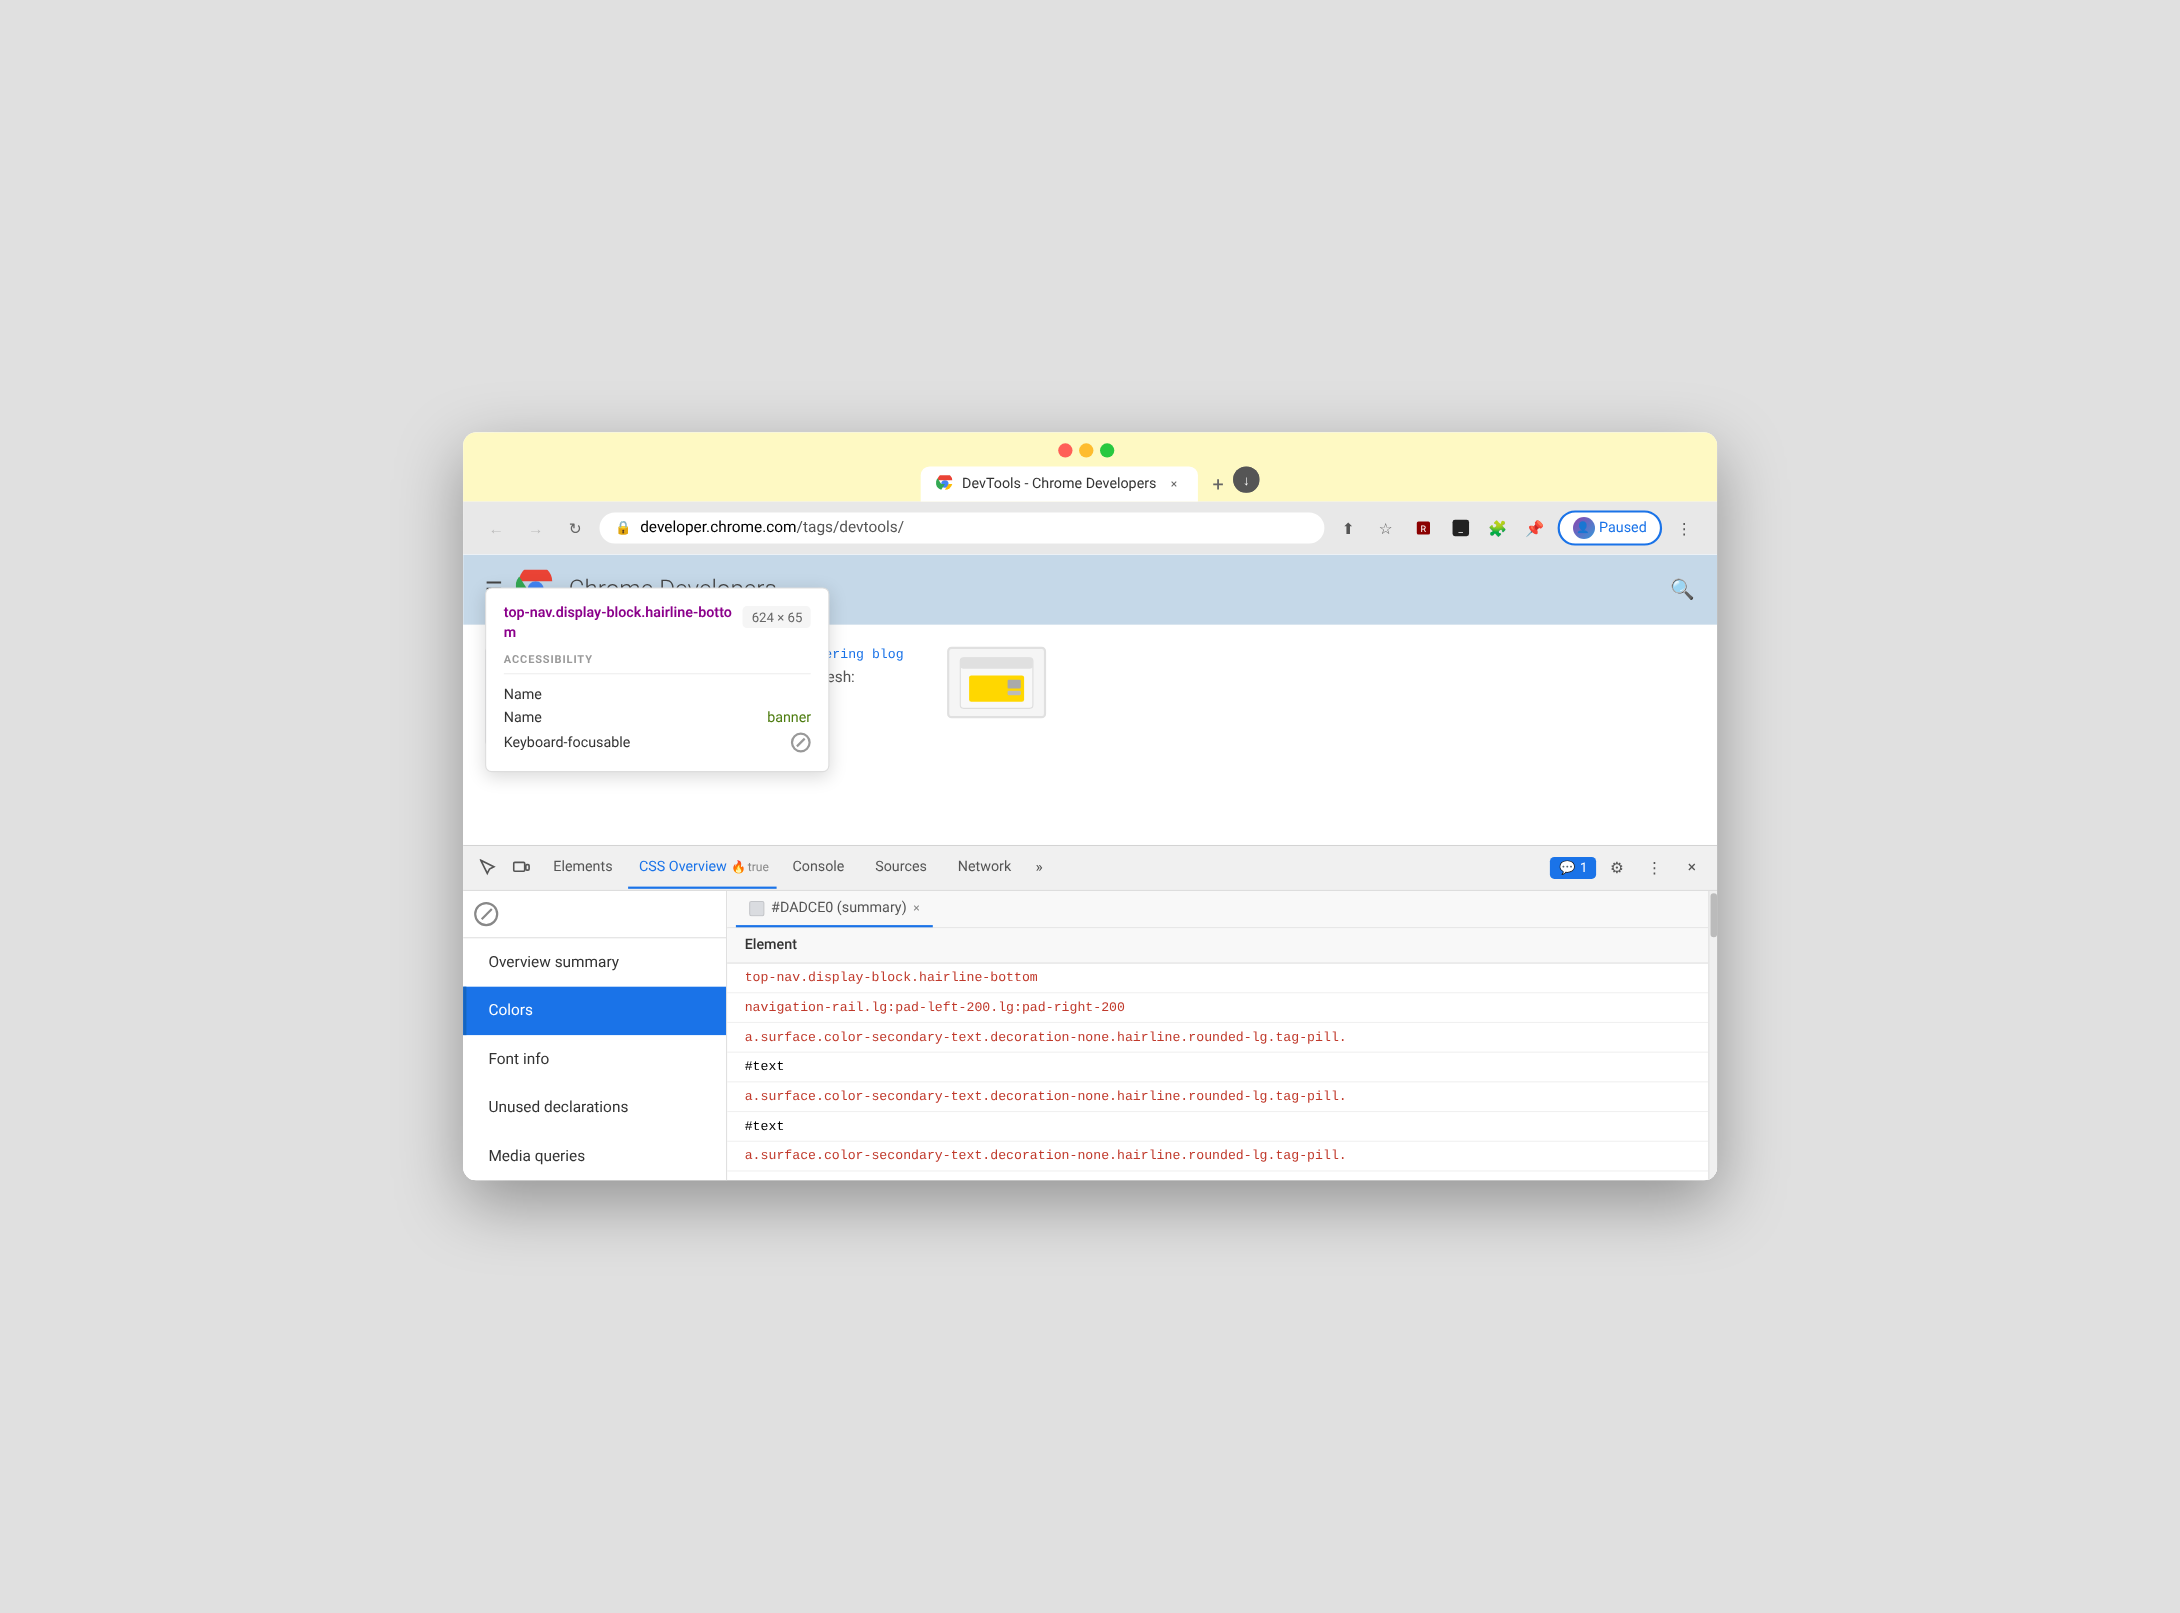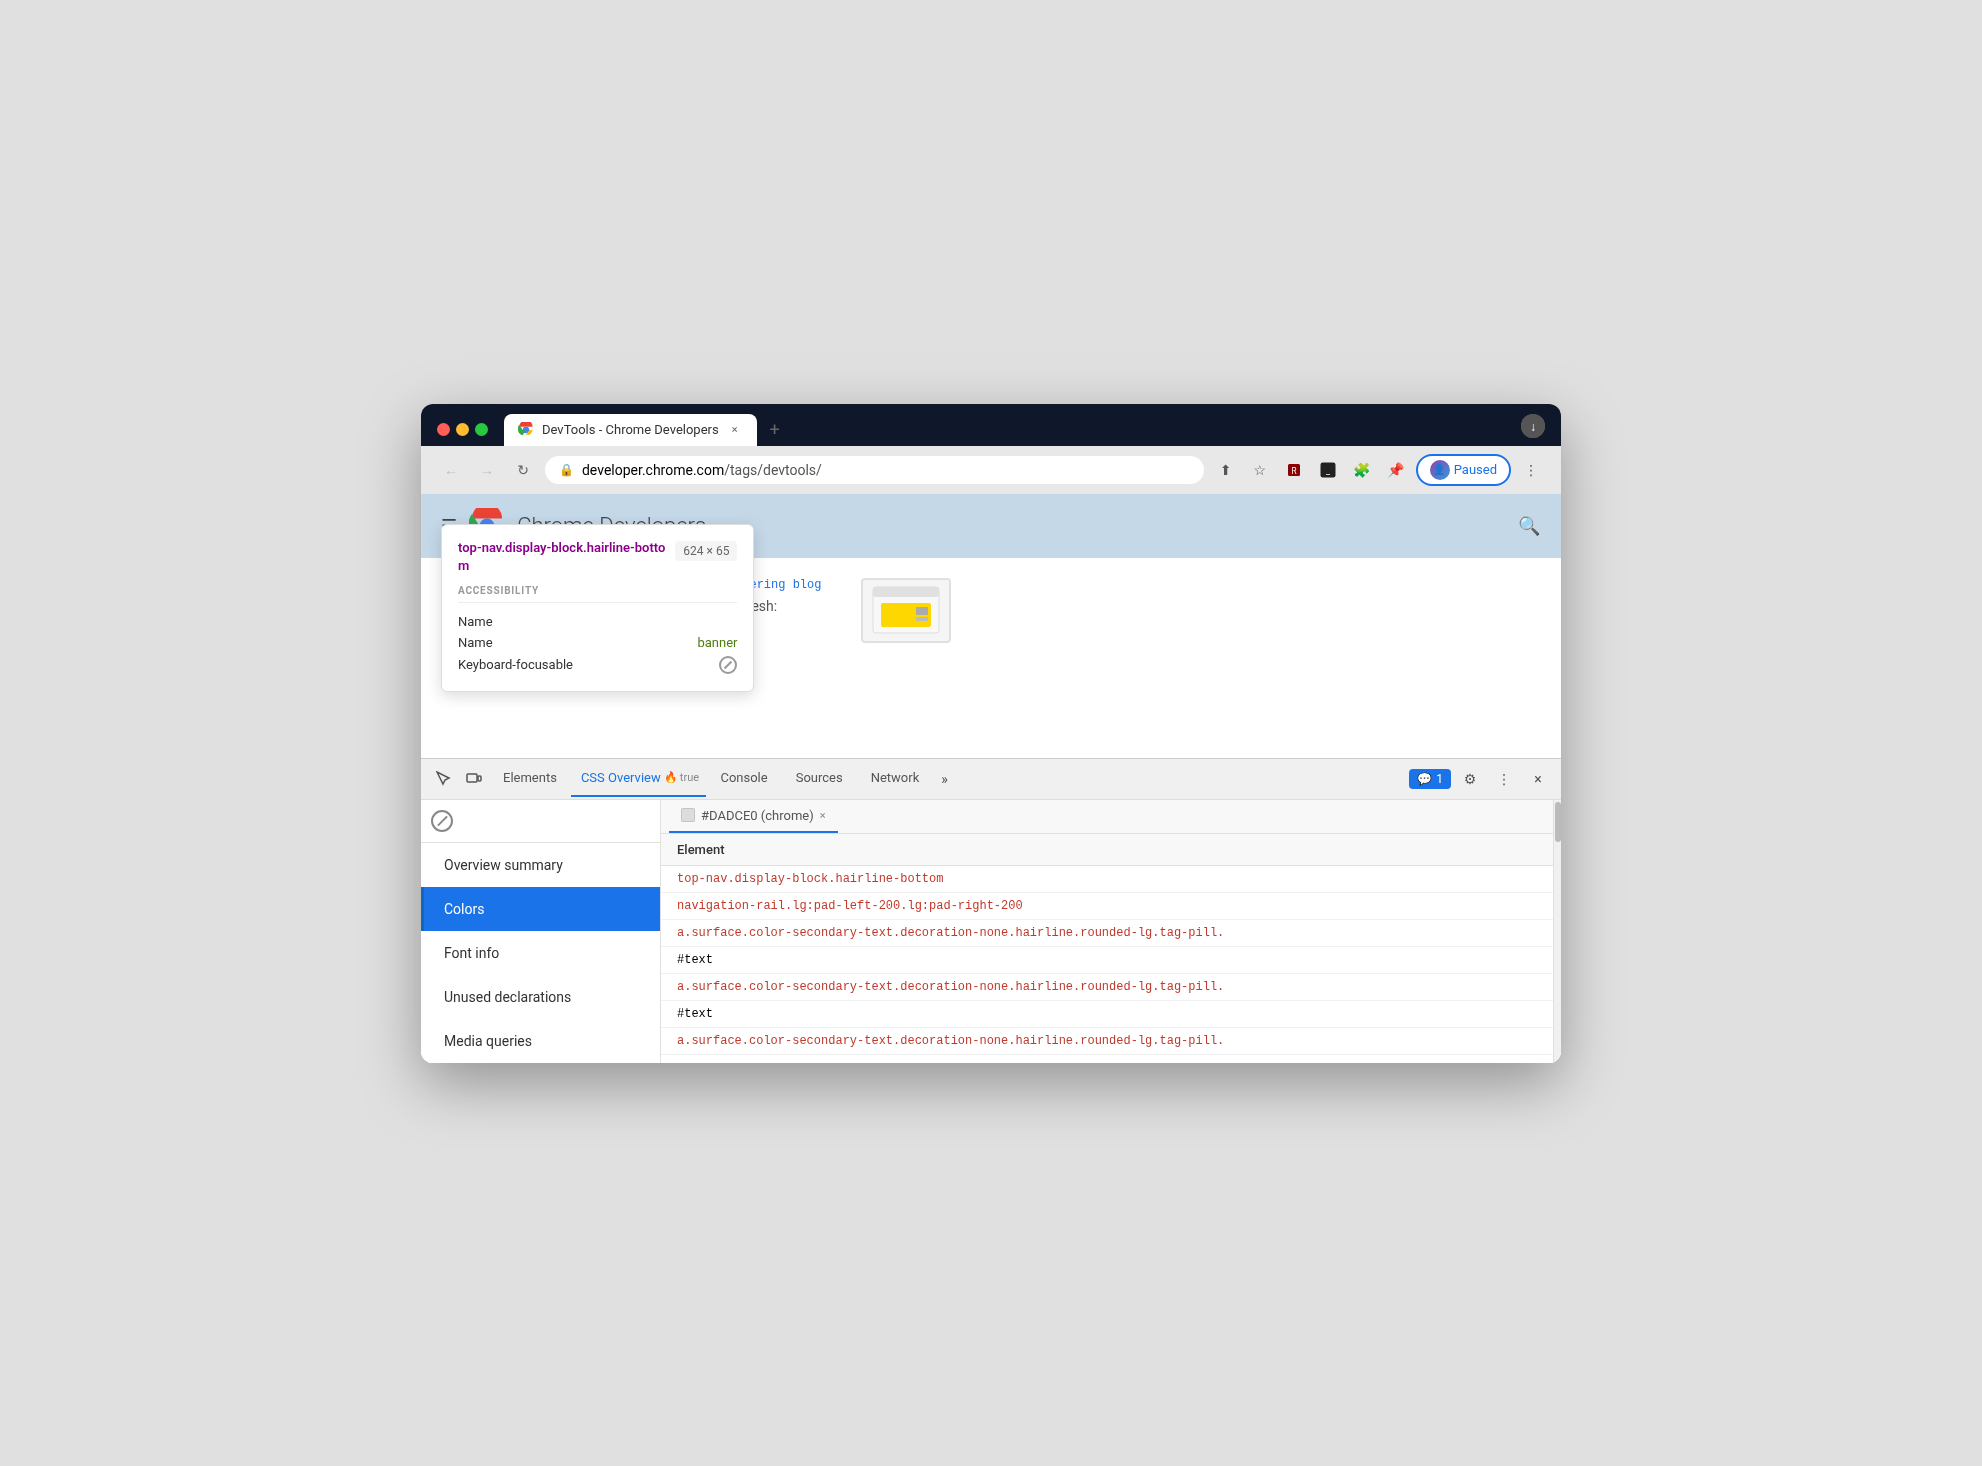--- a/index.html
+++ b/index.html
@@ -15,25 +15,26 @@
     .browser-window {
       width: 1140px;
       background: #fff;
       border-radius: 12px;
       box-shadow: 0 20px 60px rgba(0,0,0,0.35);
       overflow: hidden;
     }
 
     
     .title-bar {
-      background: #0f172a;
+      background: #fef9c3;
       padding: 10px 16px 0 16px;
       display: flex;
       align-items: center;
       gap: 8px;
+      flex-direction: column;
     }
 
     .traffic-lights {
       display: flex;
       gap: 6px;
       align-items: center;
       margin-right: 8px;
     }
 
     .traffic-light {
@@ -801,21 +802,21 @@
           <div class="sidebar-nav-item">Font info</div>
           <div class="sidebar-nav-item">Unused declarations</div>
           <div class="sidebar-nav-item">Media queries</div>
         </div>
 
         <div class="devtools-main">
 
           <div class="color-tab-bar">
             <div class="color-tab active">
               <div class="color-swatch" style="background:#DADCE0;"></div>
-              <span>#DADCE0 (chrome)</span>
+              <span>#DADCE0 (summary)</span>
               <span class="color-tab-close">×</span>
             </div>
           </div>
 
           <div class="content-table">
             <div class="table-header">Element</div>
 
             <div class="table-row-item">top-nav.display-block.hairline-bottom</div>
             <div class="table-row-item">navigation-rail.lg:pad-left-200.lg:pad-right-200</div>
             <div class="table-row-item">a.surface.color-secondary-text.decoration-none.hairline.rounded-lg.tag-pill.</div>

